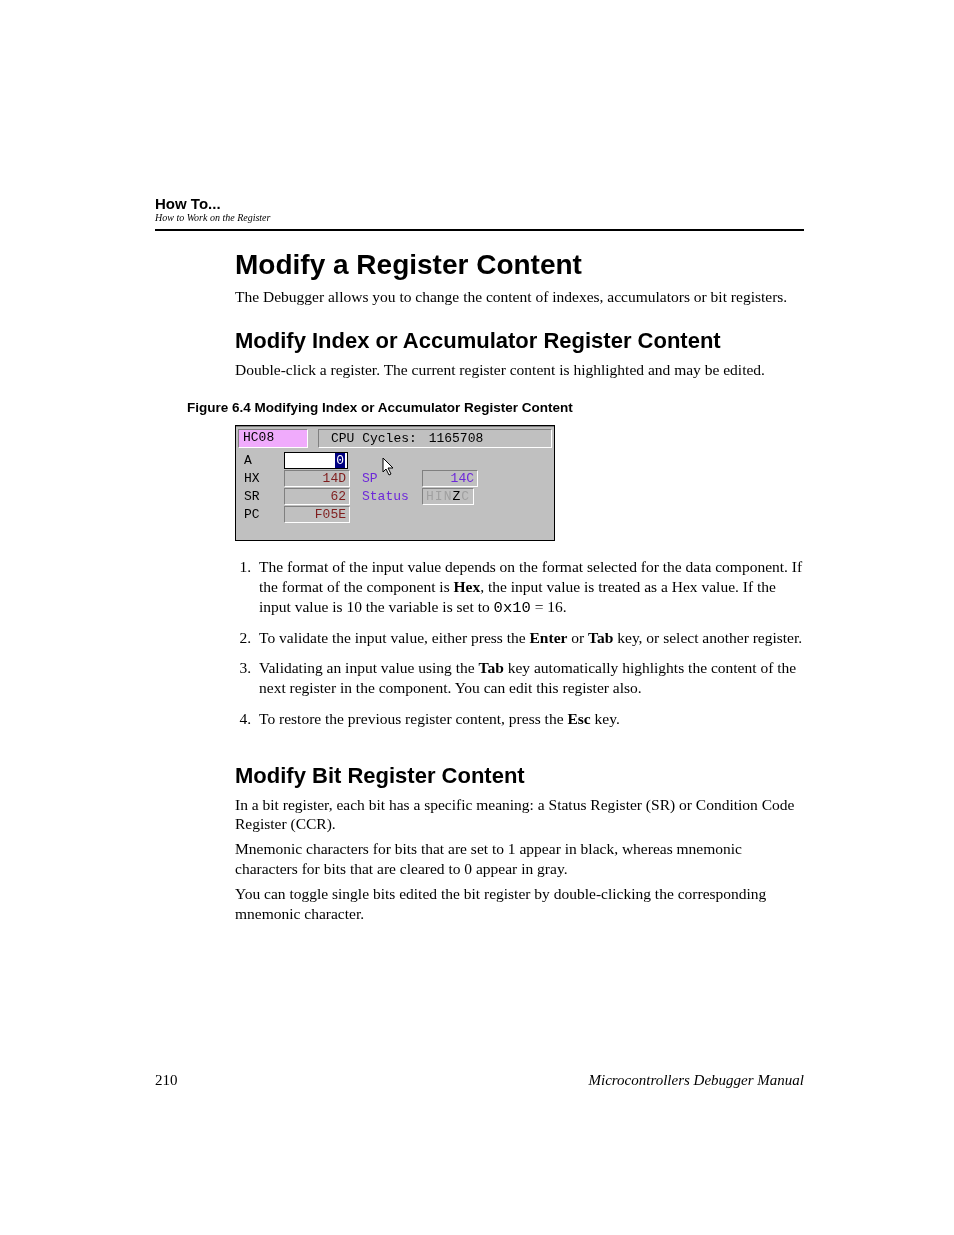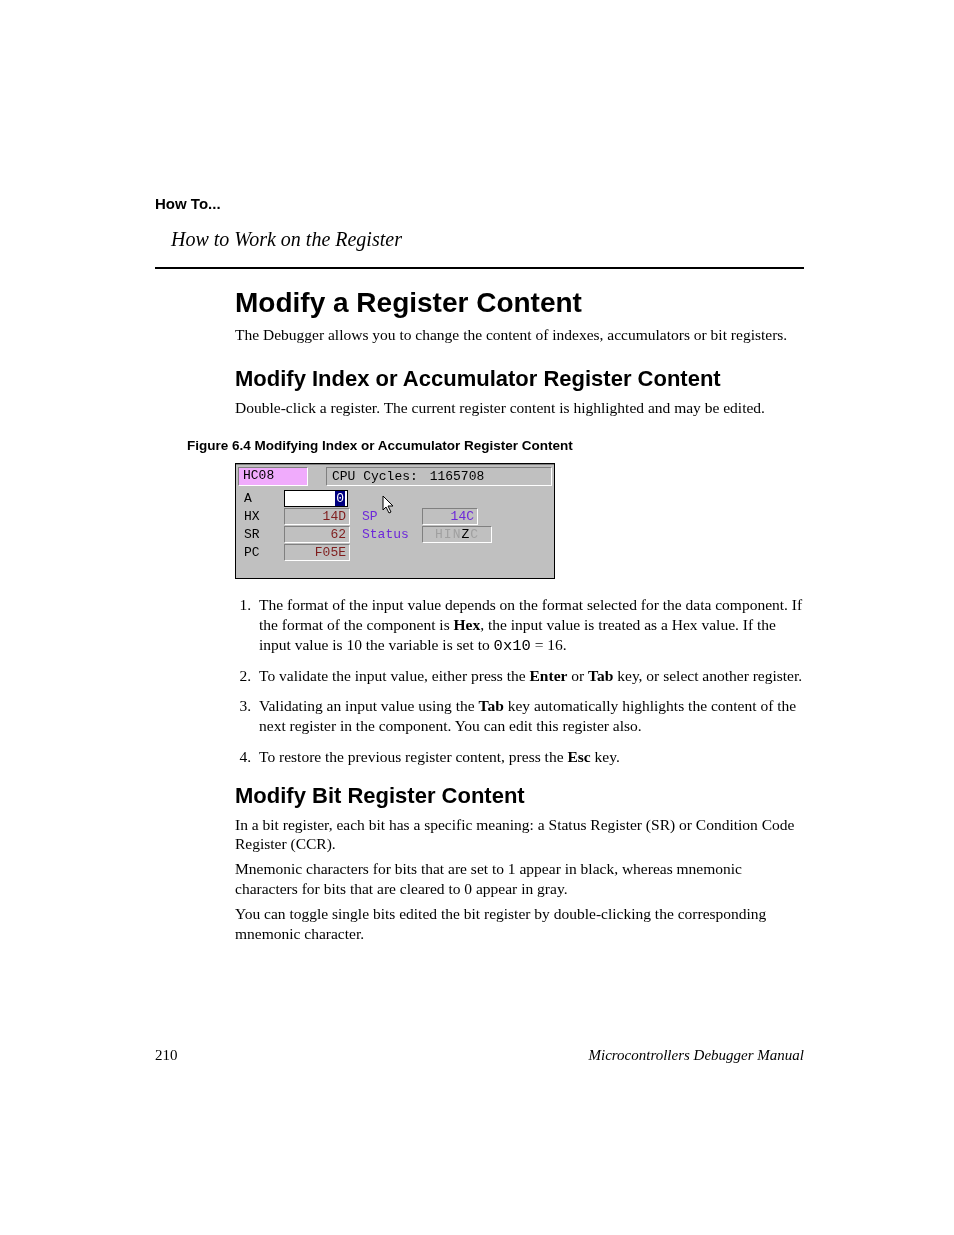--- a/index.html
+++ b/index.html
@@ -20,22 +20,22 @@
   }
   .header-title {
     font-family: Arial, Helvetica, sans-serif;
     font-weight: bold;
     font-size: 15px;
     margin: 0;
   }
   .header-sub {
     font-family: "Times New Roman", Times, serif;
     font-style: italic;
-    font-size: 20px;
-    margin: 16px;
+    font-size: 10px;
+    margin: 0;
   }
   .header-rule {
     border: none;
     border-top: 2px solid #000;
     margin: 4px 0 18px 0;
   }
   .main-content {
     padding-left: 80px;
   }
   h1.section-title {
@@ -44,21 +44,21 @@
     font-size: 28px;
     margin: 0 0 6px 0;
   }
   h2.subsection-title {
     font-family: Arial, Helvetica, sans-serif;
     font-weight: bold;
     font-size: 22px;
     margin: 22px 0 6px 0;
   }
   h2.subsection-title.second {
-     margin-top: 16px;
+     margin-top: 34px;
   }
   p.body {
     font-size: 15.5px;
     line-height: 1.25;
     margin: 4px 0 6px 0;
   }
   .figure-caption {
     font-family: Arial, Helvetica, sans-serif;
     font-weight: bold;
     font-size: 13.5px;
@@ -142,22 +142,22 @@
     padding: 0 4px;
   }
   .reg-cycles {
     flex:1;
     border: 1px solid #808080;
     border-right-color:#fff;
     border-bottom-color:#fff;
     background:#c0c0c0;
     font-family: "Courier New", monospace;
     font-size: 13px;
-    padding: 1px 5px;
-    margin-left:18px;
+    padding: 1px 12px;
+    margin-left:10px;
   }
   .reg-grid {
     font-family: "Courier New", monospace;
     font-size: 13px;
     padding: 2px 6px 14px 6px;
     position: relative;
   }
   .reg-row {
     display: flex;
     align-items: center;
@@ -187,21 +187,21 @@
     color:#6d28d9;
     height:15px;
     line-height:15px;
   }
   .rlabel2 { width: 60px; padding-left: 12px; color:#6d28d9; }
   .status-box {
     border: 1px solid #808080;
     border-right-color:#fff;
     border-bottom-color:#fff;
     background:#c0c0c0;
-    padding: 0 12px;
+    padding: 0 3px;
     font-family:"Courier New", monospace;
     letter-spacing:1px;
     height:15px; line-height:15px;
   }
   .status-box span.off { color:#a0a0a0; }
   .status-box span.on { color:#000; }
   .edit-field {
     border:1px solid #000;
     background:#fff;
     min-width:58px;
@@ -228,21 +228,21 @@
     padding-left: 20px;
     margin: 6px 0 8px 0;
   }
   ol.steps li {
     margin-bottom: 10px;
     padding-left: 4px;
   }
   .mono { font-family: "Courier New", monospace; }
   .footer {
     position: absolute;
-    bottom: 171px;
+    bottom: 146px;
     left: 155px;
     right: 150px;
     display: flex;
     justify-content: space-between;
     font-size: 15px;
   }
   .footer .pageno { }
   .footer .manual { font-style: italic; }
   b { font-weight: bold; }
 </style>

